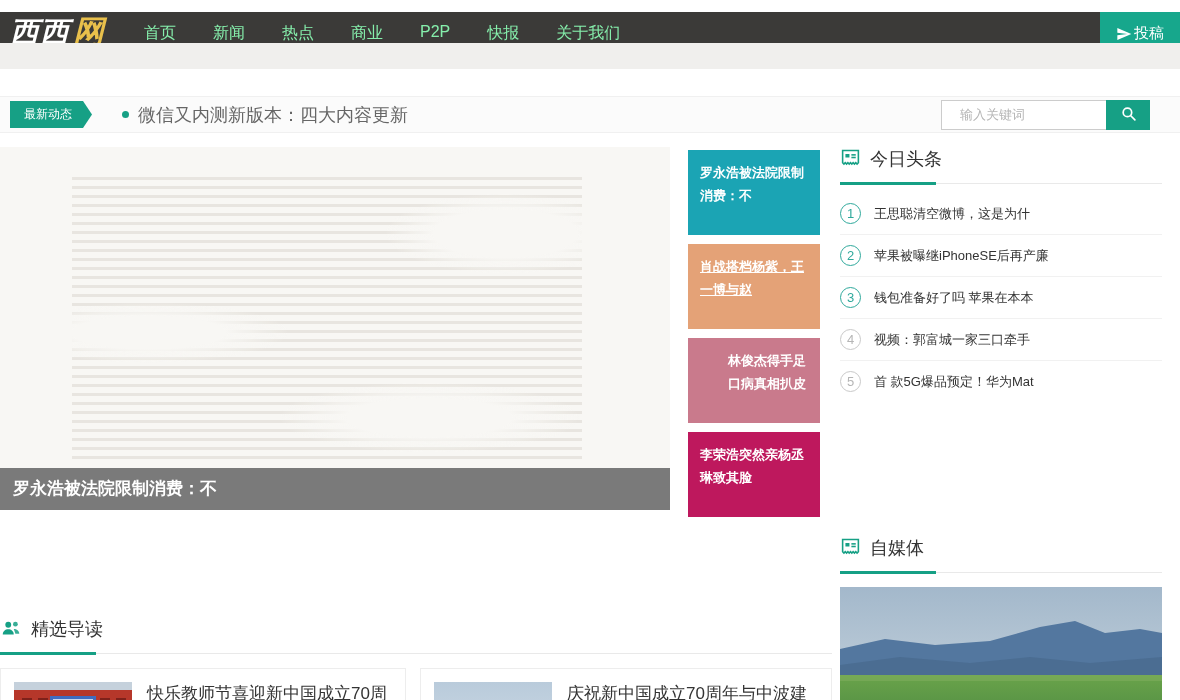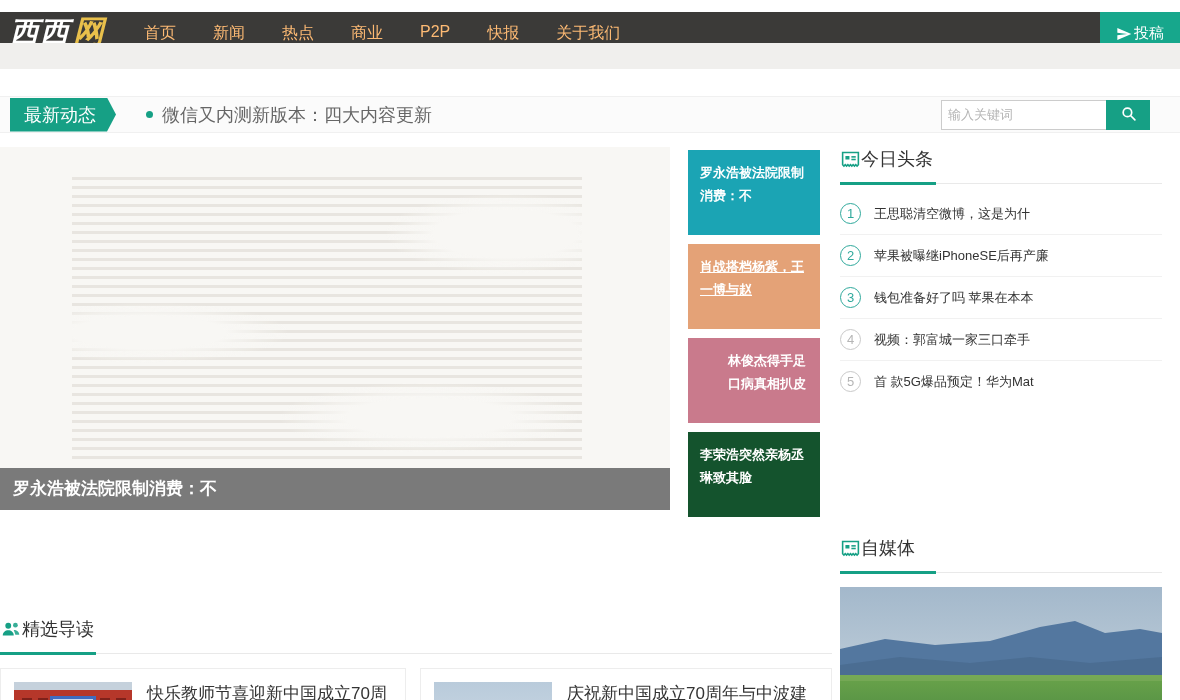--- a/index.html
+++ b/index.html
@@ -8,38 +8,38 @@
   #stage{position:relative;width:1180px;height:700px;overflow:hidden;background:#fff;}
 
   
   .topnav{position:absolute;left:0;top:12px;width:1180px;height:43px;background:#3b3a38;
           display:flex;align-items:center;}
   .logo{padding:0 18px 0 10px;font-style:italic;font-weight:bold;white-space:nowrap;cursor:pointer;
         font-family:"DejaVu Serif",serif;line-height:43px;}
   .logo .xi{color:#fff;font-size:29px;letter-spacing:1px;}
   .logo .wang{color:#e9c04b;font-size:31px;margin-left:3px;}
   .nav-items{display:flex;gap:37px;list-style:none;margin:0 0 0 22px;padding:0;}
-  .nav-items li{color:#fdba74;font-size:16px;cursor:pointer;white-space:nowrap;}
+  .nav-items li{color:#86efac;font-size:16px;cursor:pointer;white-space:nowrap;}
   .submit{margin-left:auto;height:43px;background:#17a78c;color:#fff;border:none;cursor:pointer;
           display:flex;align-items:center;justify-content:center;gap:2px;font-size:15px;padding:0 16px;}
   .submit svg{display:block;}
 
   
   .subband{position:absolute;top:43px;left:0;width:1180px;height:26px;background:#f0efed;}
 
   
   .ticker{position:absolute;top:96px;left:0;width:1180px;height:37px;background:#fbfbfb;
           border-top:1px solid #f0f0f0;border-bottom:1px solid #f0f0f0;
           display:flex;align-items:center;box-sizing:border-box;}
-  .badge{margin-left:10px;background:#16a085;color:#fff;font-size:18px;padding:5px 20px 5px 14px;
+  .badge{margin-left:10px;background:#16a085;color:#fff;font-size:12px;padding:5px 20px 5px 14px;
          clip-path:polygon(0 0,calc(100% - 9px) 0,100% 50%,calc(100% - 9px) 100%,0 100%);text-align:right;}
   .t-item{display:flex;align-items:center;gap:9px;margin-left:30px;color:#666;font-size:18px;cursor:pointer;}
   .dot{width:7px;height:7px;border-radius:50%;background:#16a085;flex:none;}
   .search{margin-left:auto;margin-right:30px;display:flex;height:30px;}
-  .search input{width:165px;border:1px solid #ccc;border-right:none;padding:0 6px;font-size:13px;
+  .search input{width:165px;border:1px solid #ccc;border-right:none;padding:0 18px;font-size:13px;
                 color:#333;outline:none;box-sizing:border-box;height:30px;background:#fff;}
   .search input::placeholder{color:#b5b5b5;}
   .search button{width:44px;height:30px;background:#16a085;border:none;display:flex;
                  align-items:center;justify-content:center;cursor:pointer;}
 
   
   .hero{position:absolute;left:0;top:147px;width:670px;height:363px;background:#f8f7f4;cursor:pointer;}
   .hero-lines{position:absolute;left:72px;right:88px;top:30px;bottom:50px;
       background:repeating-linear-gradient(to bottom,#e6e3dd 0 3px,rgba(0,0,0,0) 3px 9px);opacity:.85;}
   .hero-lines::after{content:"";position:absolute;inset:0;
@@ -48,21 +48,21 @@
                  radial-gradient(ellipse 150px 35px at 70% 85%, #f8f7f4 55%, rgba(248,247,244,0) 100%);}
   .hero-caption{position:absolute;left:0;bottom:0;width:100%;height:42px;background:rgba(112,112,112,.93);
       color:#fff;font-size:17px;font-weight:bold;line-height:42px;padding:0 13px;box-sizing:border-box;}
 
   
   .cards{position:absolute;left:688px;top:150px;width:132px;display:flex;flex-direction:column;gap:9px;}
   .card{height:85px;box-sizing:border-box;padding:11px 12px;color:#fff;font-weight:bold;
         font-size:13px;line-height:1.8;cursor:pointer;overflow:hidden;}
 
   
-  .section-head{display:flex;align-items:center;font-size:18px;color:#333;}
+  .section-head{display:flex;gap:9px;font-size:18px;color:#333;}
   .section-head svg{flex:none;display:block;}
   .rule{position:relative;height:3px;margin-top:11px;}
   .rule::before{content:"";position:absolute;left:0;right:0;top:1px;height:1px;background:#e9e9e9;}
   .rule::after{content:"";position:absolute;left:0;top:0;width:96px;height:3px;background:#16a085;}
 
   #headlines{position:absolute;left:840px;top:147px;width:322px;}
   .hl-list{margin-top:8px;}
   .hl-row{display:flex;align-items:center;gap:13px;padding:10px 0;border-bottom:1px solid #f1f1f1;cursor:pointer;}
   .hl-row:last-child{border-bottom:none;}
   .rank{width:21px;height:21px;border-radius:50%;border:1px solid #c9c9c9;color:#b5b5b5;font-size:13px;
@@ -135,21 +135,21 @@
 
   <div class="hero">
     <div class="hero-lines"></div>
     <div class="hero-caption">罗永浩被法院限制消费：不</div>
   </div>
 
   <div class="cards">
     <div class="card" style="background: rgb(27, 164, 180);">罗永浩被法院限制消费：不</div>
     <div class="card" style="background: rgb(228, 162, 119); text-decoration: underline;">肖战搭档杨紫，王一博与赵</div>
     <div class="card" style="background: rgb(201, 122, 140); padding-left: 40px;">林俊杰得手足口病真相扒皮</div>
-    <div class="card" style="background: #14532d;">李荣浩突然亲杨丞琳致其脸</div>
+    <div class="card" style="background: #be185d;">李荣浩突然亲杨丞琳致其脸</div>
   </div>
 
   <section id="headlines">
     <div class="section-head">
       <span>
         <svg width="21" height="21" viewBox="0 0 24 24" fill="none" stroke="#16a085" stroke-width="1.8">
           <path d="M3 4h18v14l-1.5 1.6-1.5-1.6-1.5 1.6-1.5-1.6-1.5 1.6-1.5-1.6-1.5 1.6-1.5-1.6-1.5 1.6-1.5-1.6-1.5 1.6L3 18z"></path>
           <rect x="6.2" y="8" width="4.6" height="4" fill="#16a085" stroke="none"></rect>
           <line x1="13" y1="9" x2="18" y2="9"></line>
             <line x1="13" y1="12" x2="18" y2="12"></line>

